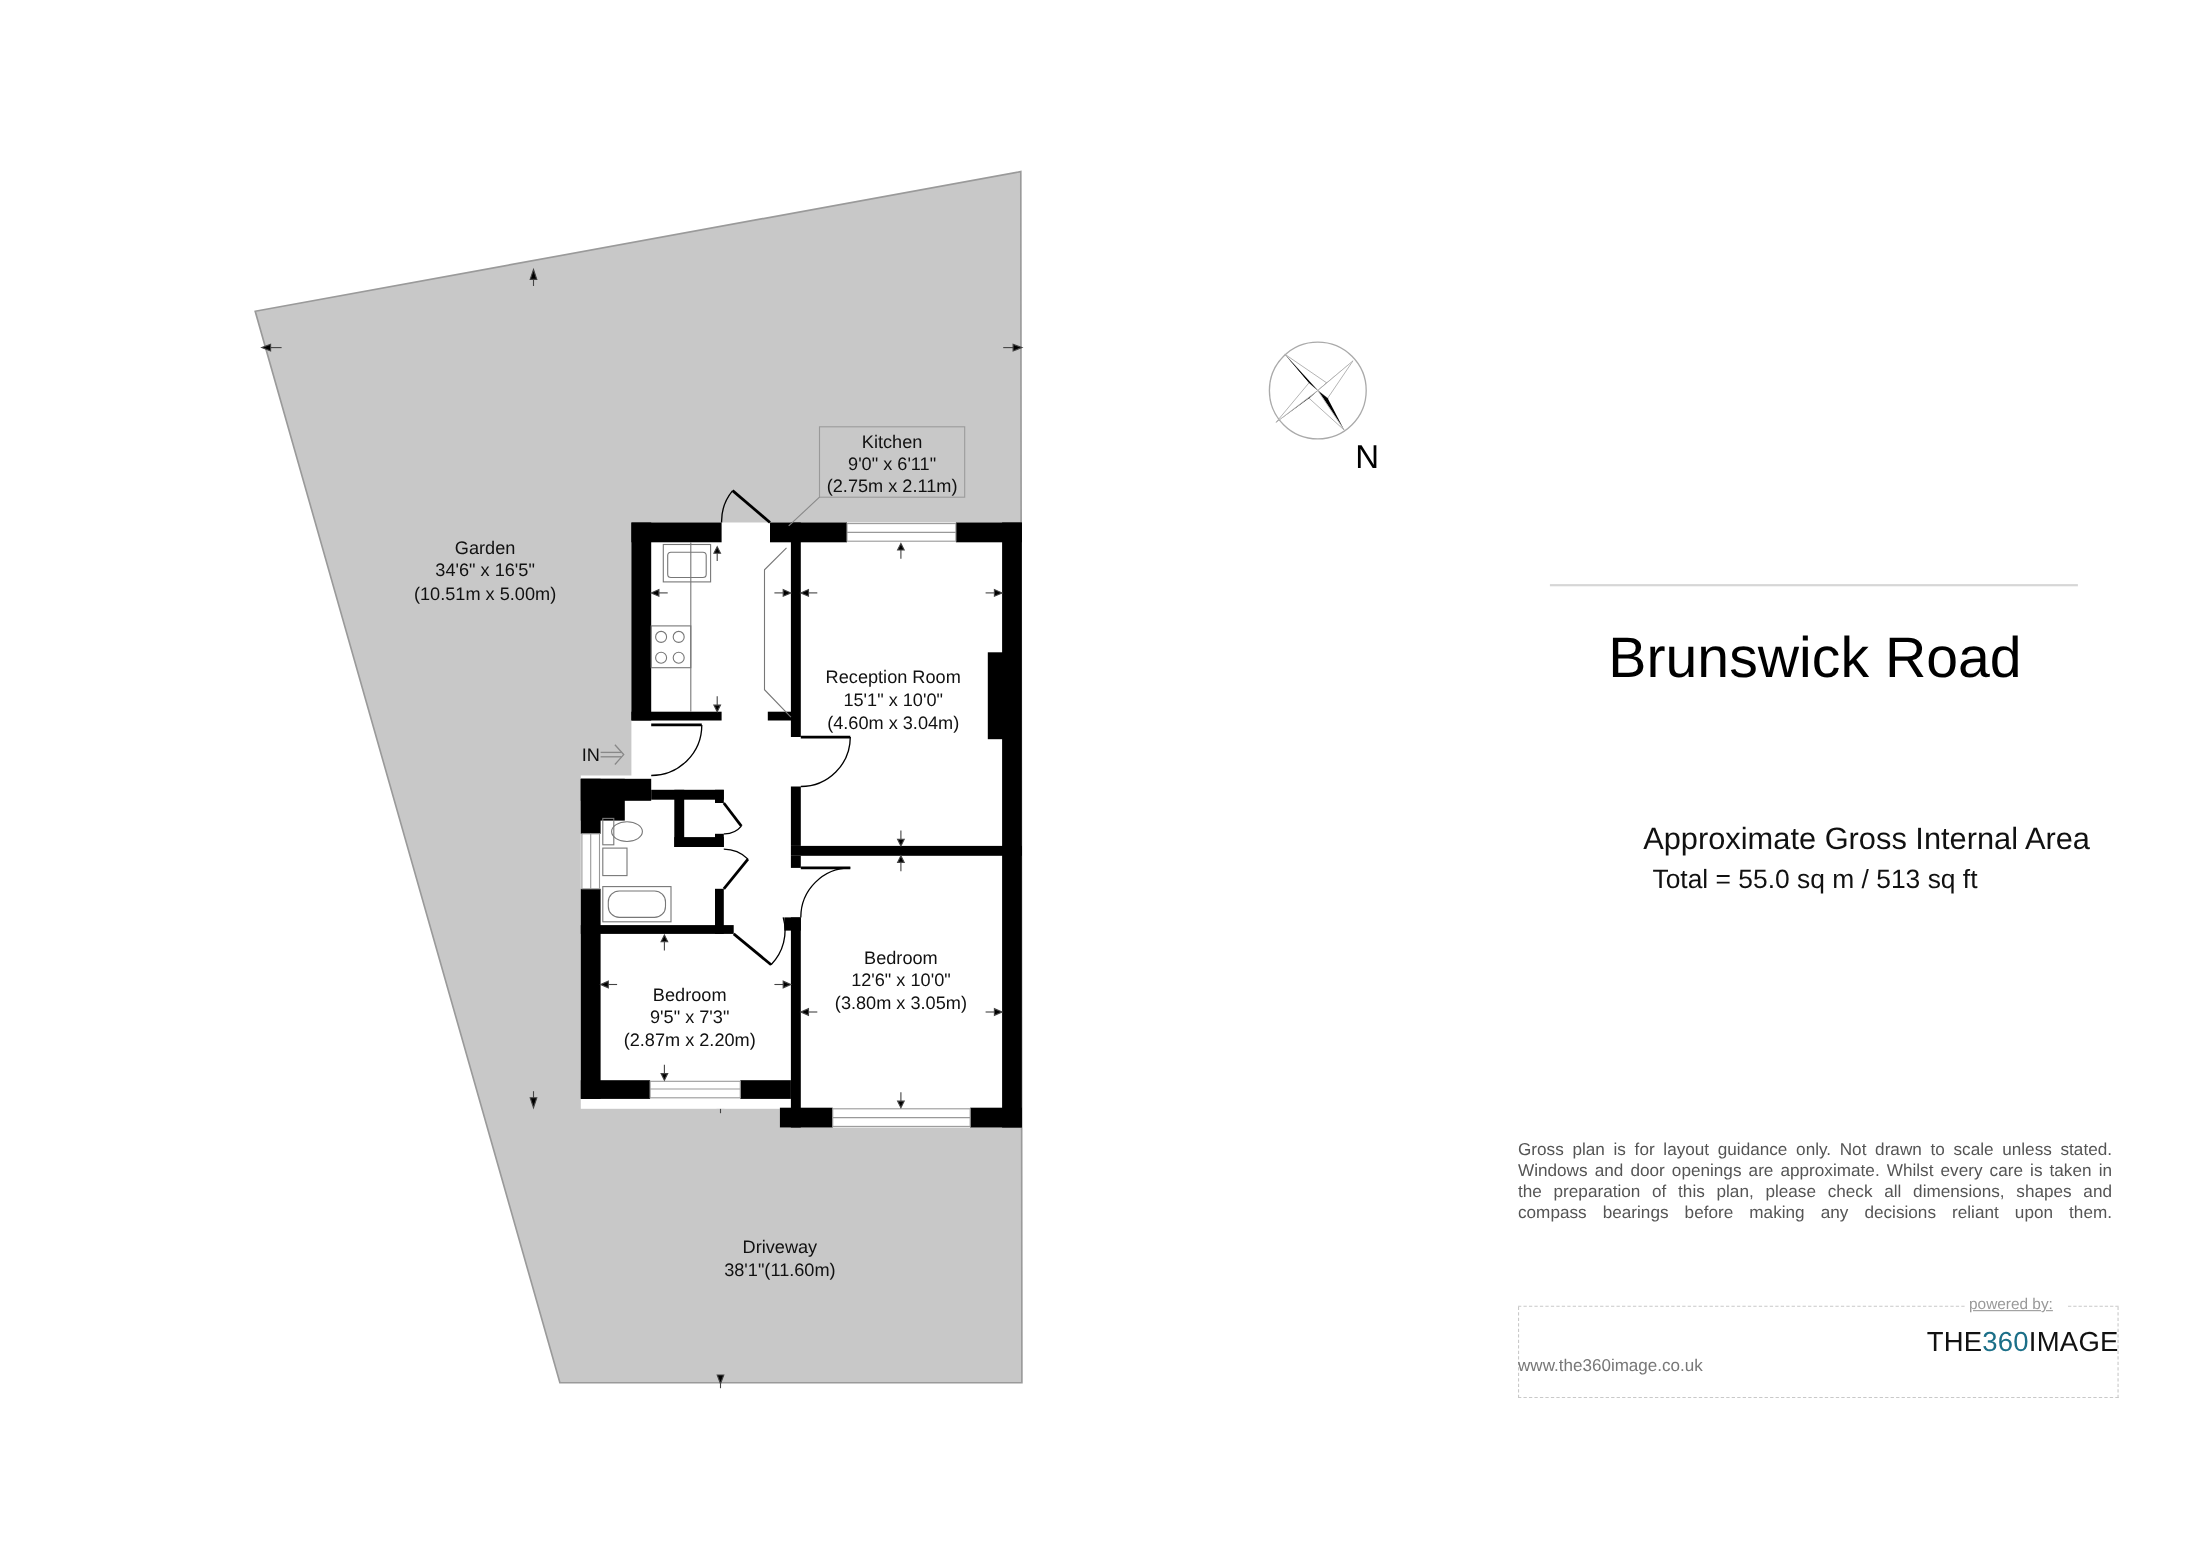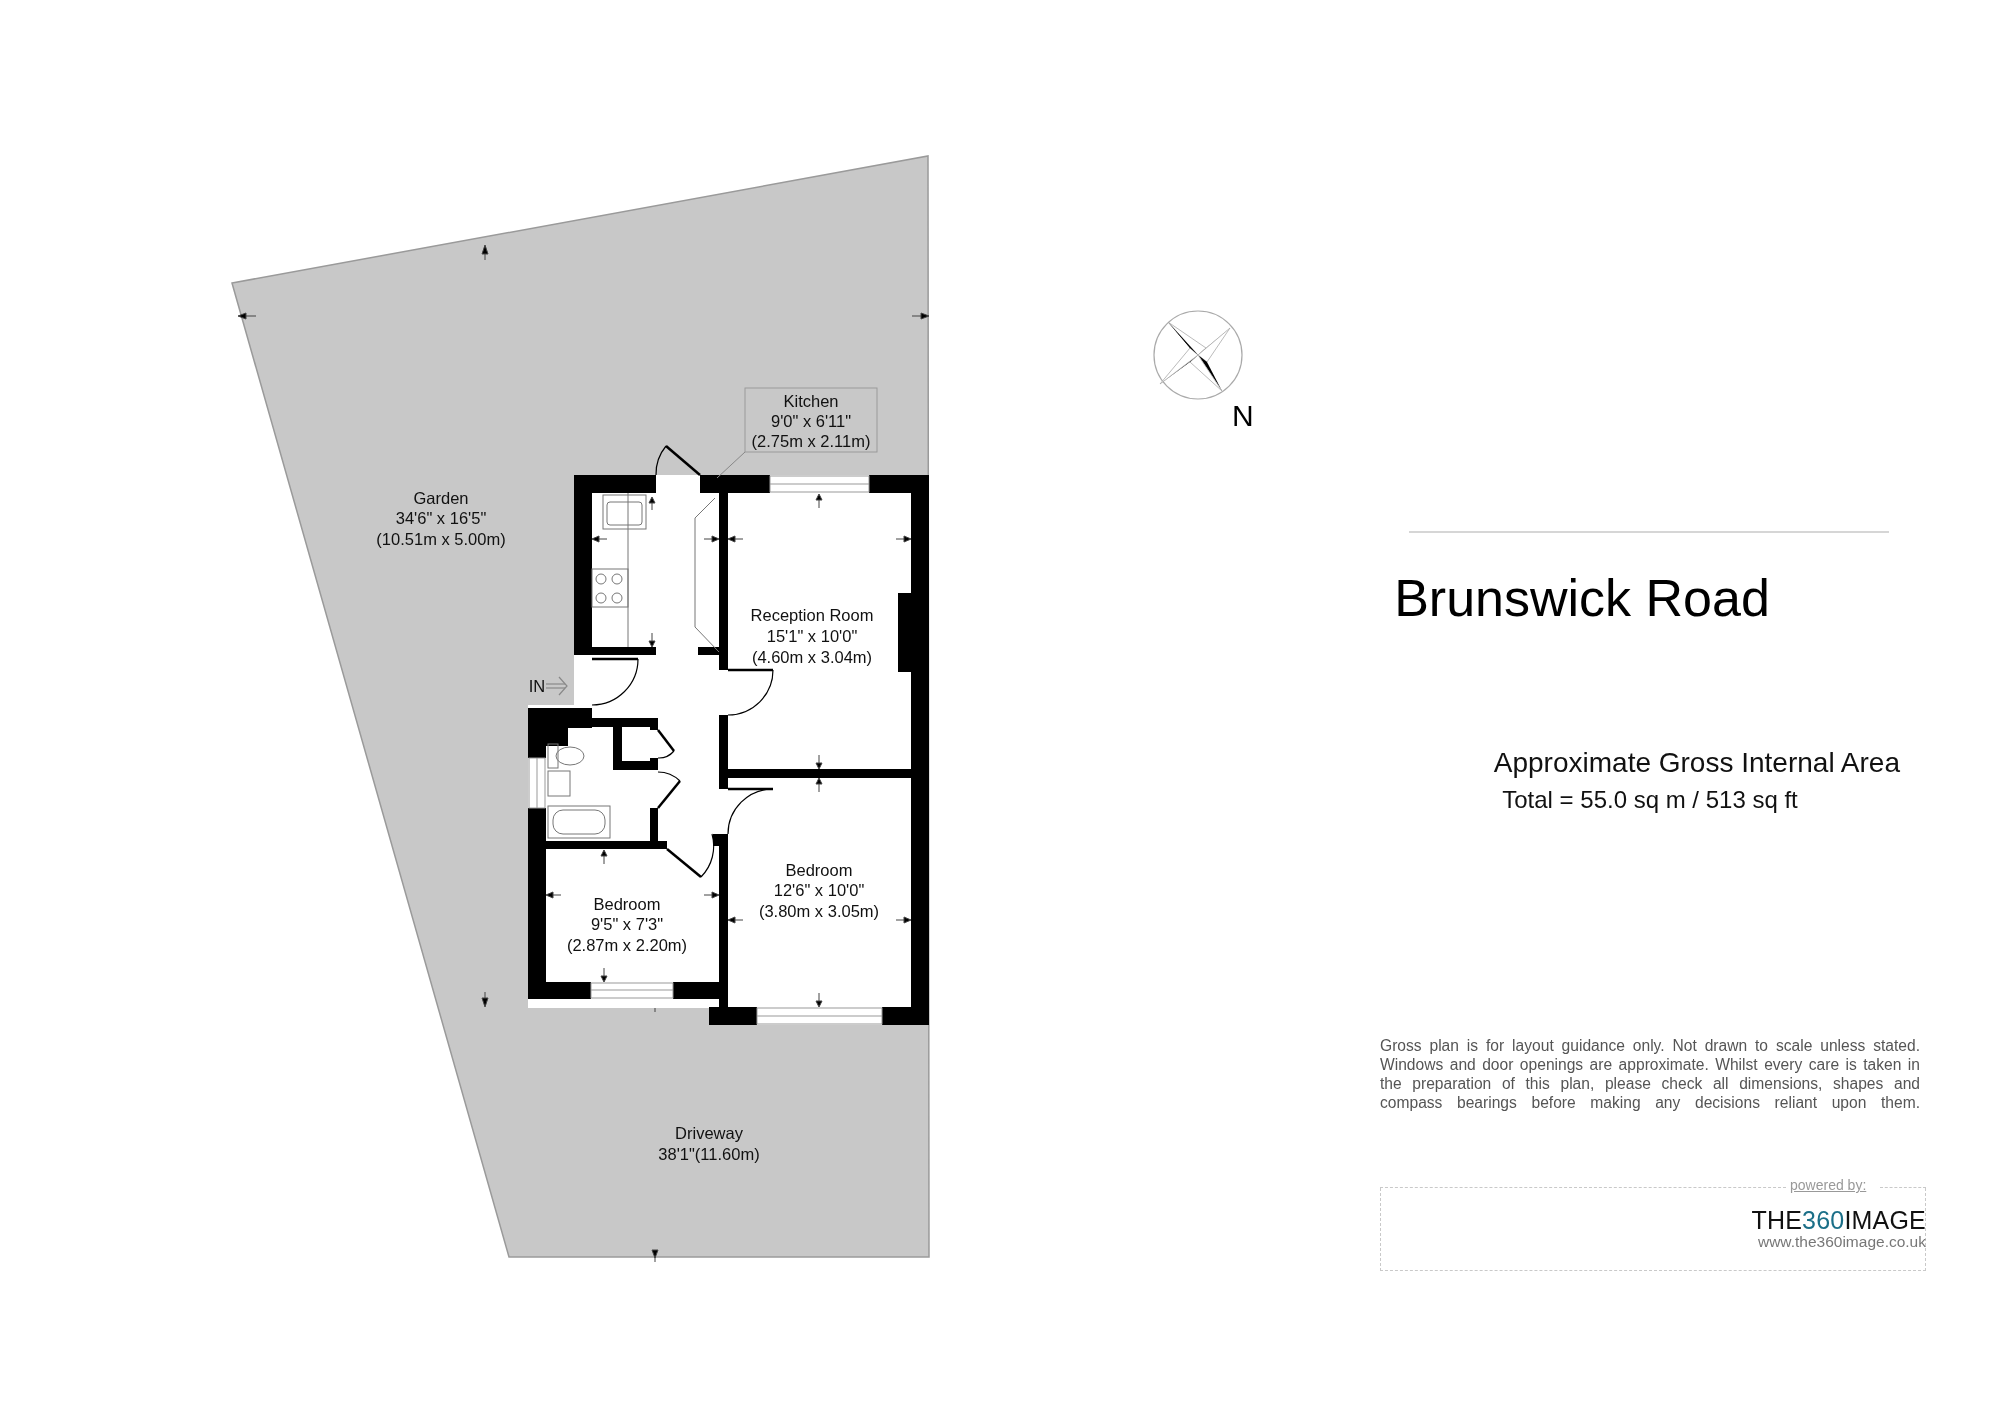--- a/index.html
+++ b/index.html
@@ -1,37 +1,37 @@
 <!DOCTYPE html>
 <html><head>
 <meta charset="utf-8">
 <style>
   html, body { margin: 0; padding: 0; background: #ffffff; }
   body { width: 2000px; height: 1413px; position: relative; overflow: hidden;
          font-family: "Liberation Sans", sans-serif; }
   #plan { position: absolute; left: 0; top: 0; width: 2000px; height: 1413px; }
   .lbl { font-family: "Liberation Sans", sans-serif; font-size: 16.5px; fill: #111; text-anchor: middle; }
   .rule { position: absolute; left: 1409px; top: 531px; width: 480px; height: 0; border-top: 2px solid #d6d6d6; }
-  .title { position: absolute; left: 1332px; width: 500px; top: 568px; text-align: center;
+  .title { position: absolute; left: 1400px; width: 500px; top: 568px; text-align: center;
            font-size: 52px; color: #000; line-height: 60px; }
   .area-heading { position: absolute; left: 1400px; width: 500px; top: 747px; text-align: right;
            font-size: 28px; color: #111; line-height: 32px; }
   .area-total { position: absolute; left: 1400px; width: 500px; top: 786px; text-align: center;
            font-size: 24px; color: #111; line-height: 28px; }
   .disclaimer { position: absolute; left: 1380px; top: 1036px; width: 540px;
            font-size: 15.6px; line-height: 19px; color: #555; text-align: justify; text-align-last: justify; }
   .powered-box { position: absolute; left: 1380px; top: 1188px; width: 544px; height: 82px;
            border: 1.5px dashed #c9c9c9; border-top: none; }
   .powered-line-l { position: absolute; left: 1380px; top: 1187px; width: 406px; border-top: 1.5px dashed #c9c9c9; }
   .powered-line-r { position: absolute; left: 1880px; top: 1187px; width: 46px; border-top: 1.5px dashed #c9c9c9; }
   .powered-label { position: absolute; left: 1790px; top: 1176px; font-size: 14px; color: #999; line-height: 18px; text-decoration: underline; }
   .logo { position: absolute; left: 1380px; width: 546px; top: 1206px; text-align: right;
            font-size: 25px; color: #111; line-height: 28px; letter-spacing: 0.2px; }
   .logo .accent { color: #1b6f88; }
-  .url { position: absolute; left: 1380px; width: 546px; top: 1233px; text-align: right;
+  .url { position: absolute; left: 1380px; width: 546px; top: 1233px; text-align: left;
            font-size: 15.5px; color: #777; line-height: 18px; }
   .north { position: absolute; left: 1232px; top: 400px; font-size: 30px; color: #000; line-height: 32px; }
 </style>
 </head>
 <body>
 
 <svg id="plan" viewBox="0 0 2000 1413" xmlns="http://www.w3.org/2000/svg">
 
   <polygon points="232,283 928,156 929,1257 509,1257" fill="#c8c8c8" stroke="#9a9a9a" stroke-width="1.5"></polygon>
 

